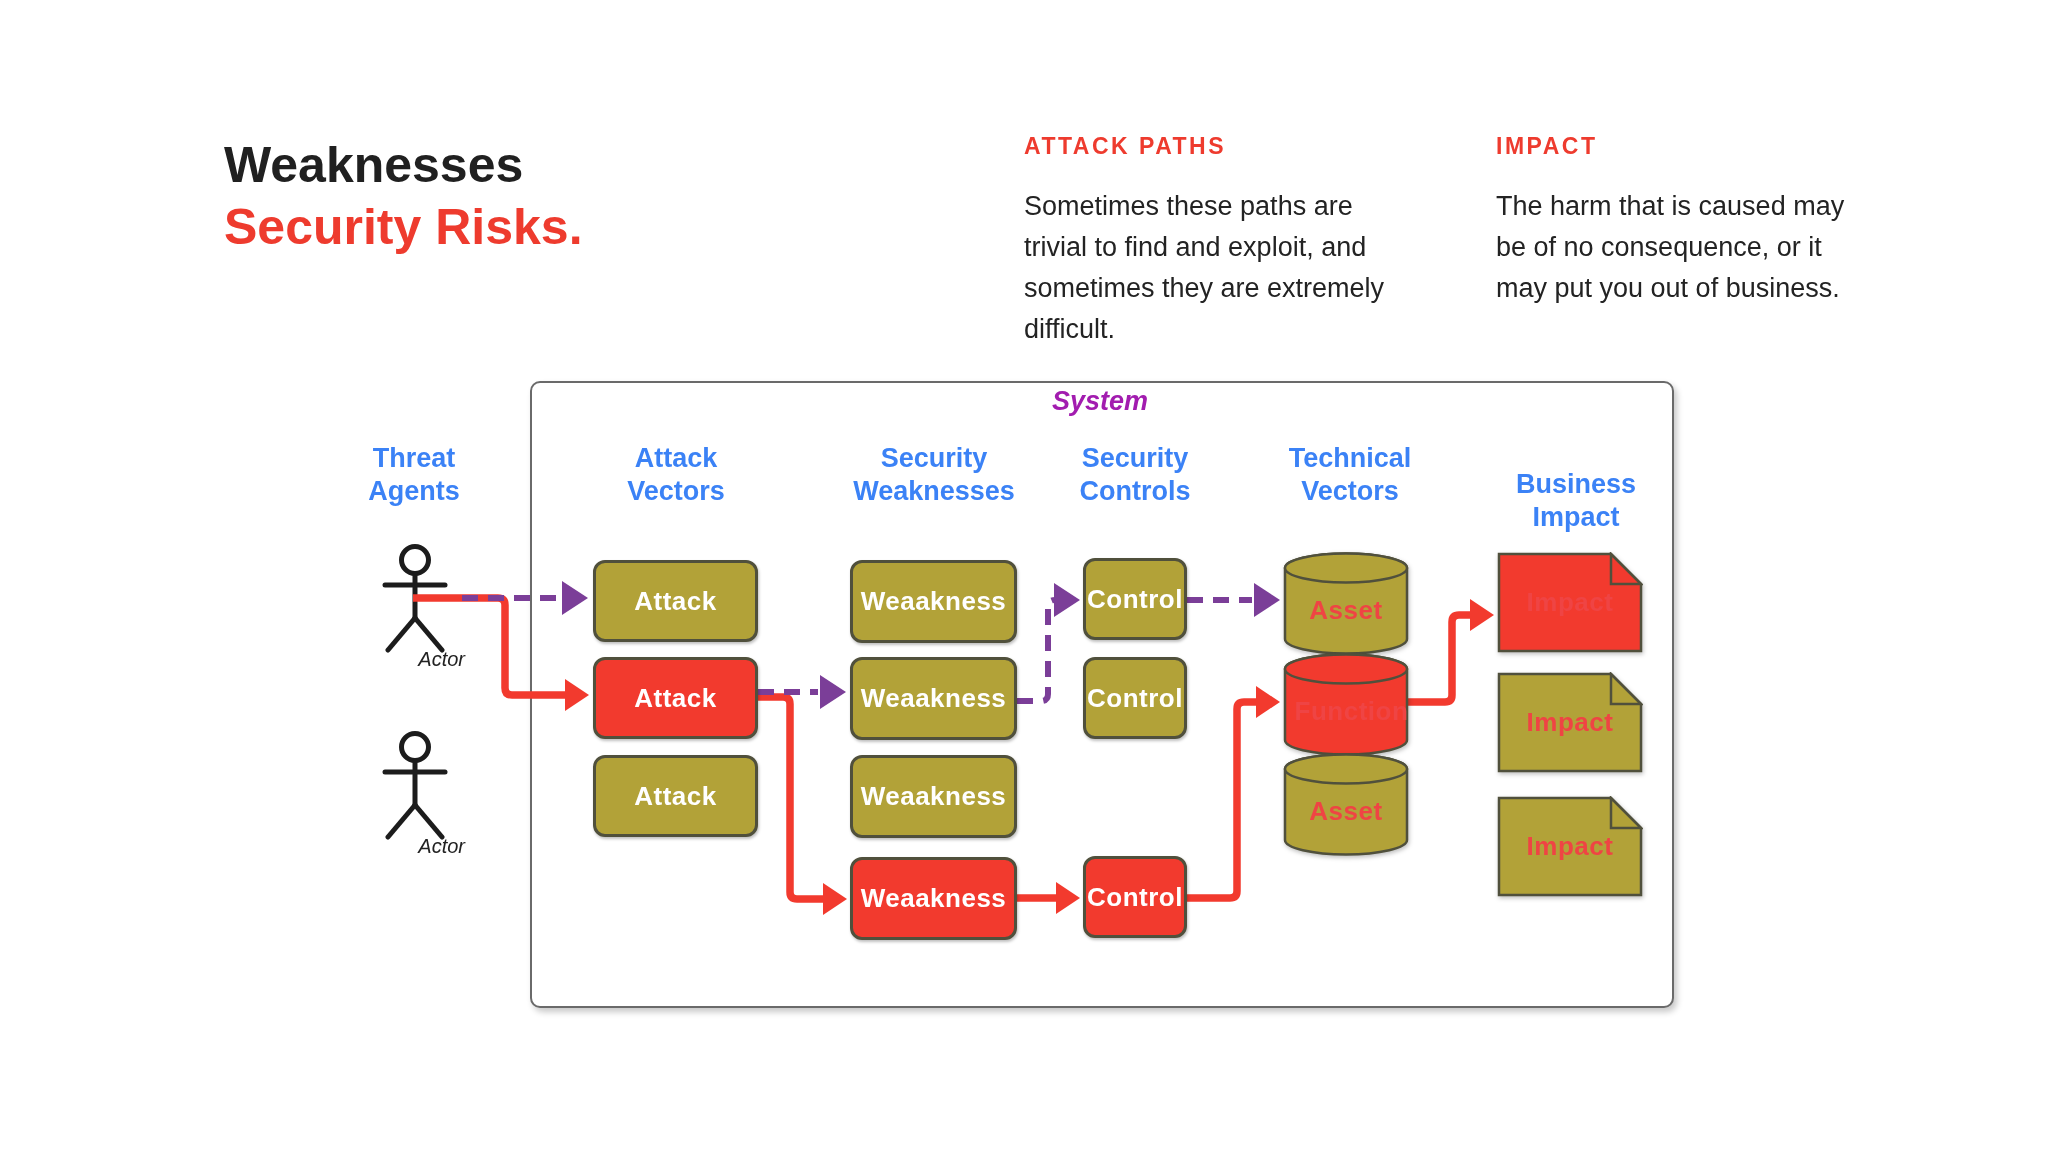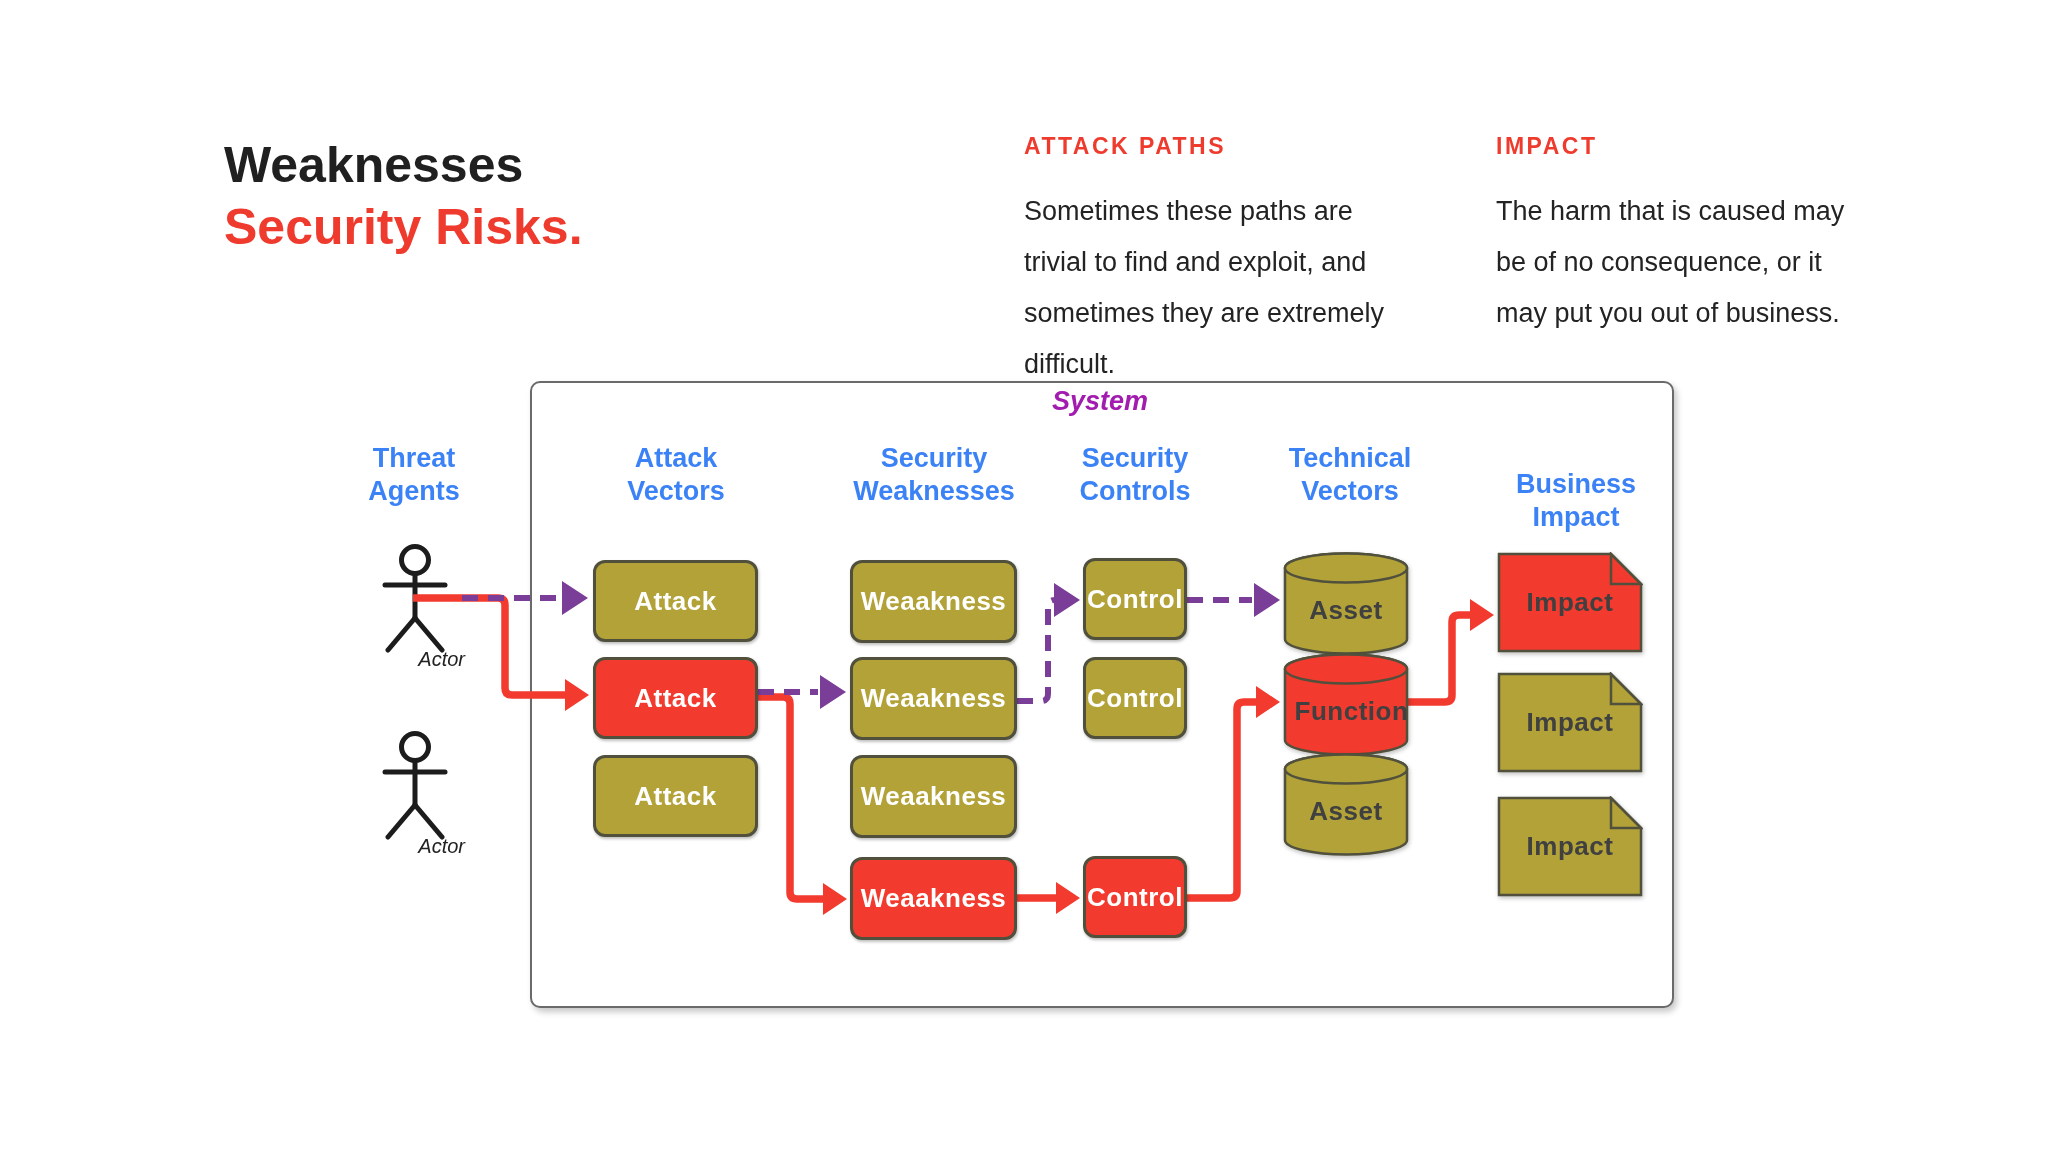--- a/index.html
+++ b/index.html
@@ -14,21 +14,21 @@
   html,body{margin:0;padding:0;}
   body{
     width:2048px;height:1152px;background:#ffffff;position:relative;
     font-family:"Liberation Sans",sans-serif;overflow:hidden;
   }
   .abs{position:absolute;}
   
   .title{left:224px;top:134px;font-size:50px;line-height:62px;font-weight:bold;color:#202020;}
   .title .t2{color:var(--accent);}
   .note-heading{font-size:23px;font-weight:bold;letter-spacing:2.5px;color:var(--accent);}
-  .note-body{font-size:27px;line-height:51px;color:#232323;white-space:pre-line;}
+  .note-body{font-size:27px;line-height:41px;color:#232323;white-space:pre-line;}
   
   .frame{
     left:530px;top:381px;width:1140px;height:623px;background:#ffffff;
     border:2px solid var(--frame);border-radius:10px;
     box-shadow:3px 4px 6px rgba(0,0,0,.22);
   }
   .frame-label{left:530px;top:386px;width:1140px;text-align:center;
     font-size:27px;font-weight:bold;font-style:italic;color:#a21caf;}
   .col-header{top:442px;text-align:center;font-size:27px;line-height:33px;
     font-weight:bold;color:#3b82f6;white-space:pre-line;}
@@ -37,21 +37,21 @@
     box-sizing:border-box;border:3px solid var(--outline);border-radius:12px;
     background:var(--olive);color:#fff;font-size:26px;font-weight:bold;letter-spacing:.5px;
     text-align:center;display:flex;align-items:center;justify-content:center;
     box-shadow:1px 2px 3px rgba(0,0,0,.25);
   }
   .node.red{background:var(--red);}
   .shape-wrap{pointer-events:none;}
   .shape-wrap svg{position:absolute;left:0;top:0;filter:drop-shadow(1px 2px 2px rgba(0,0,0,.25));}
   .shape-wrap .fill{fill:var(--olive);stroke:var(--outline);stroke-width:2.5;}
   .shape-wrap.red .fill{fill:var(--red);}
-  .shape-label{position:absolute;left:0;width:100%;text-align:center;color:#404040;
+  .shape-label{position:absolute;left:0;width:100%;text-align:center;color:#ef4444;
     font-size:26px;font-weight:bold;letter-spacing:.5px;}
   .cyl .shape-label{top:14px;height:89px;line-height:89px;}
   .doc .shape-label{top:0;height:101px;line-height:101px;}
   
   #connectors{left:0;top:0;pointer-events:none;}
   .red-line{stroke:var(--red);stroke-width:7.5;fill:none;stroke-linejoin:round;}
   .purple-line{stroke:var(--purple);stroke-width:6;fill:none;stroke-dasharray:16 10;stroke-linejoin:round;}
   .red-head{fill:var(--red);}
   .purple-head{fill:var(--purple);}
   .actor-fig{stroke:#1c1c1c;stroke-width:5;fill:none;stroke-linecap:round;}

